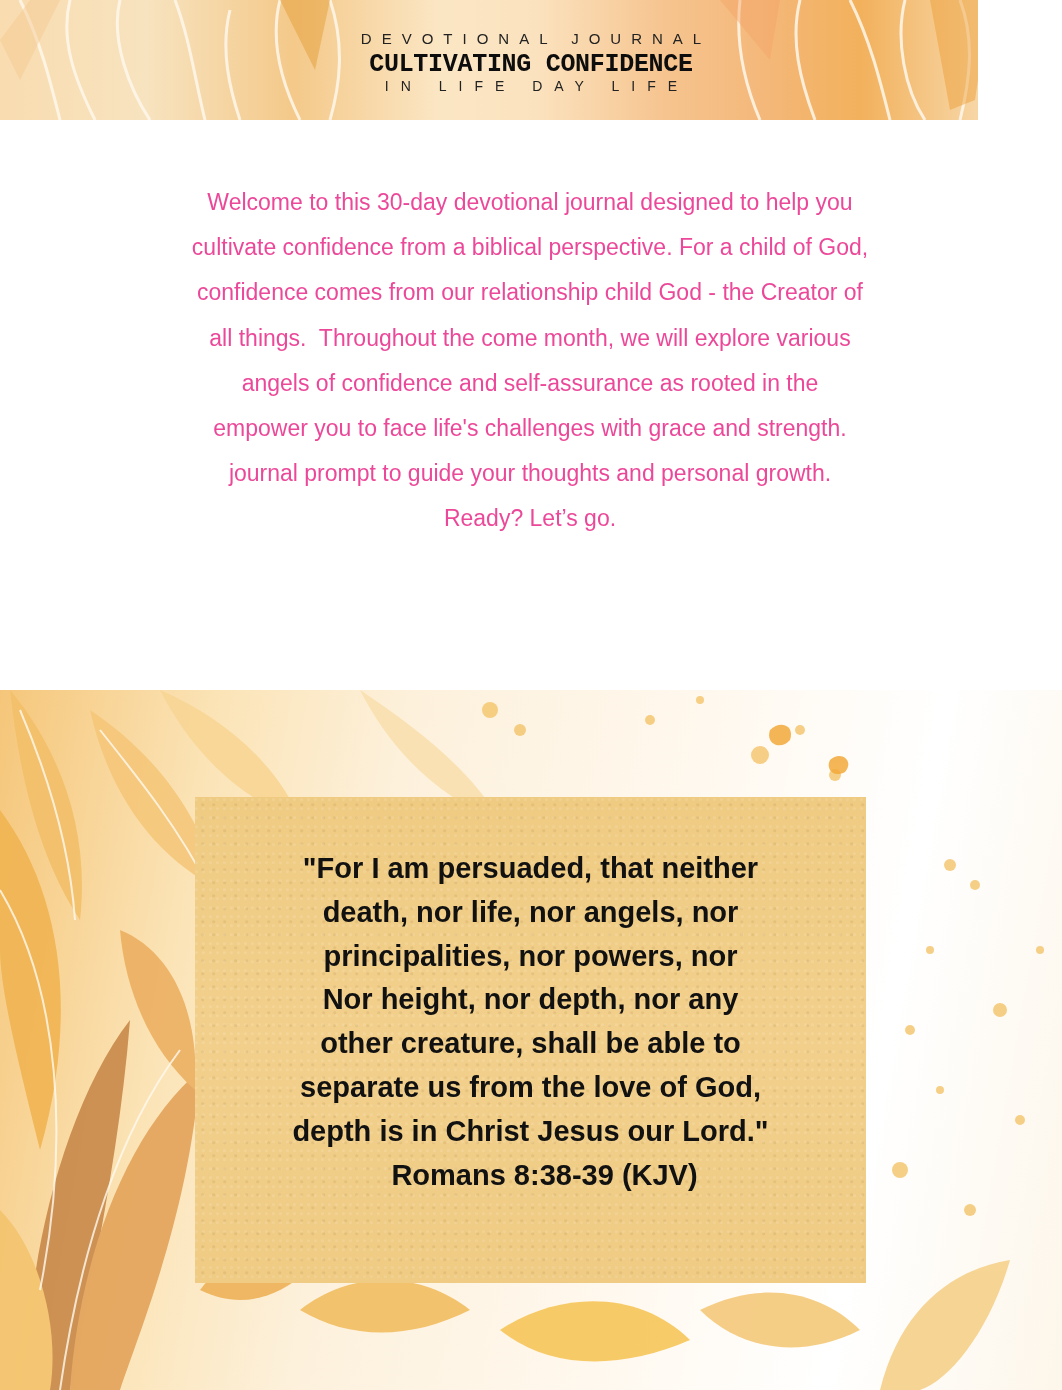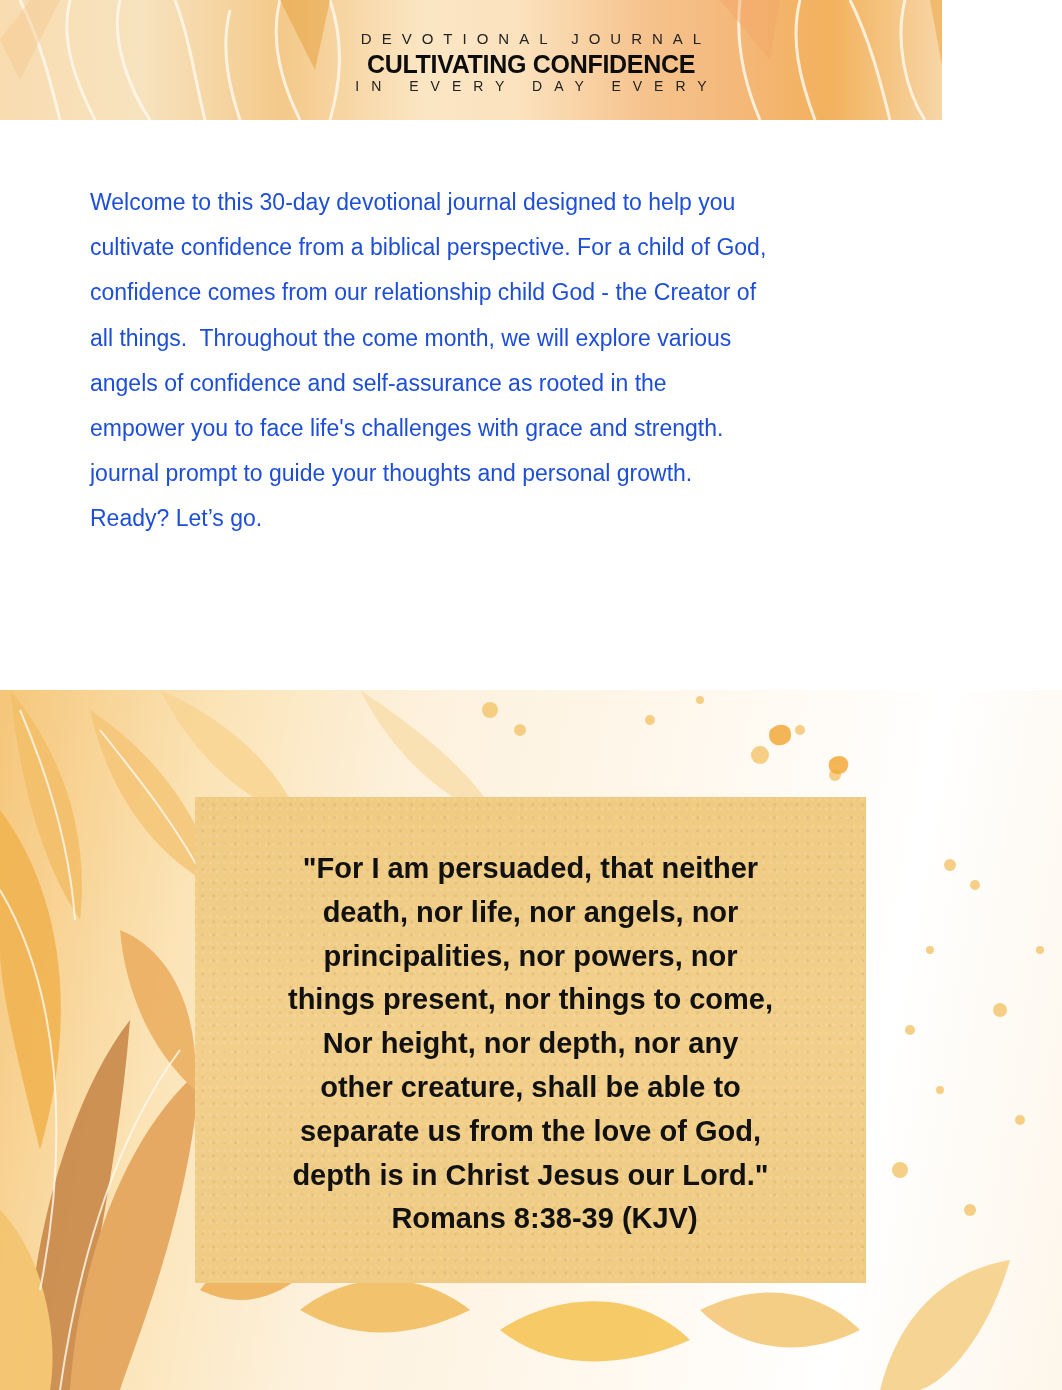--- a/index.html
+++ b/index.html
@@ -3,42 +3,42 @@
   <meta charset="utf-8">
   <style>
     html, body { margin: 0; padding: 0; }
     body {
       width: 1062px; height: 1390px; overflow: hidden; background: #ffffff;
       font-family: "Liberation Sans", sans-serif; color: #111;
       position: relative;
     }
     
     .header {
-      position: absolute; left: 0; top: 0; width: 898px; height: 120px; overflow: hidden;
+      position: absolute; left: 0; top: 0; width: 978px; height: 120px; overflow: hidden;
       background: linear-gradient(90deg, #f9dcb0 0%, #f7e3bf 15%, #f4c98a 30%, #fbe6c4 45%, #fbe2be 55%, #f6c48f 68%, #f4b87a 78%, #f2b15c 88%, #f7d6a6 100%);
-      padding-left: 44px;
     }
     .header svg { position: absolute; left: 0; top: 0; }
     .kicker {
       position: absolute; top: 30px; left: 0; width: 1062px; text-align: center;
       font-size: 15px; letter-spacing: 10px; color: #222; padding-left: 10px; box-sizing: border-box;
     }
     .title {
       position: absolute; top: 50px; left: 0; width: 1062px; text-align: center;
       font-size: 25px; font-weight: 700; color: #0d0d0d; letter-spacing: -0.3px;
       transform: scaleX(1.0);
+      font-family: Liberation Mono, monospace;
     }
     .subtitle {
       position: absolute; top: 78px; left: 0; width: 1062px; text-align: center;
       font-size: 14px; letter-spacing: 12px; color: #222; padding-left: 12px; box-sizing: border-box;
     }
     
     .intro {
       position: absolute; left: 90px; top: 180px; width: 880px;
-      text-align: left; font-size: 23px; line-height: 45.2px; color: #1d4ed8;
+      text-align: center; font-size: 23px; line-height: 45.2px; color: #ec4899;
     }
     .intro .line { display: block; white-space: nowrap; }
     
     .lower {
       position: absolute; left: 0; top: 690px; width: 1062px; height: 700px; overflow: hidden;
       background: linear-gradient(100deg, #f5c67a 0%, #fbe3b5 18%, #fdf1dc 35%, #fff8ee 60%, #ffffff 80%, #fdf6ea 100%);
     }
     .lower svg { position: absolute; left: 0; top: 0; }
     .quote-box {
       position: absolute; left: 195px; top: 107px; width: 671px; height: 486px;
@@ -79,21 +79,21 @@
     </g>
     <g opacity="0.45">
       <path d="M280 0 L330 0 L315 70 Z" fill="#e39a2e"></path>
       <path d="M930 0 L990 0 L975 100 L950 110 Z" fill="#eb9b30"></path>
       <path d="M720 0 L780 0 L770 60 Z" fill="#f3a468"></path>
       <path d="M0 40 L30 0 L60 0 L20 80 Z" fill="#f5c88f"></path>
     </g>
   </svg>
   <div class="kicker">DEVOTIONAL JOURNAL</div>
   <div class="title">CULTIVATING CONFIDENCE</div>
-  <div class="subtitle">IN EVERY DAY EVERY</div>
+  <div class="subtitle">IN LIFE DAY LIFE</div>
 </div>
 
 <div class="intro">
   <span class="line">Welcome to this 30-day devotional journal designed to help you</span>
   <span class="line">cultivate confidence from a biblical perspective. For a child of God,</span>
   <span class="line">confidence comes from our relationship child God - the Creator of</span>
   <span class="line" style="white-space:pre;">all things.  Throughout the come month, we will explore various</span>
   <span class="line">angels of confidence and self-assurance as rooted in the</span>
   <span class="line">empower you to face life's challenges with grace and strength.</span>
   <span class="line">journal prompt to guide your thoughts and personal growth.</span>
@@ -147,21 +147,20 @@
       <path d="M770 40 C780 30 795 35 790 50 C782 60 765 55 770 40 Z"></path>
       <path d="M830 70 C840 60 855 70 845 82 C835 88 825 80 830 70 Z"></path>
     </g>
   </svg>
 
   <div class="quote-box">
     <div class="quote">
       <span class="line">"For I am persuaded, that neither</span>
       <span class="line">death, nor life, nor angels, nor</span>
       <span class="line">principalities, nor powers, nor</span>
-      <span class="line">things present, nor things to come,</span>
       <span class="line">Nor height, nor depth, nor any</span>
       <span class="line">other creature, shall be able to</span>
       <span class="line">separate us from the love of God,</span>
       <span class="line">depth is in Christ Jesus our Lord."</span>
       <span class="line citation">Romans 8:38-39 (KJV)</span>
     </div>
   </div>
 </div>
 
 </body></html>

